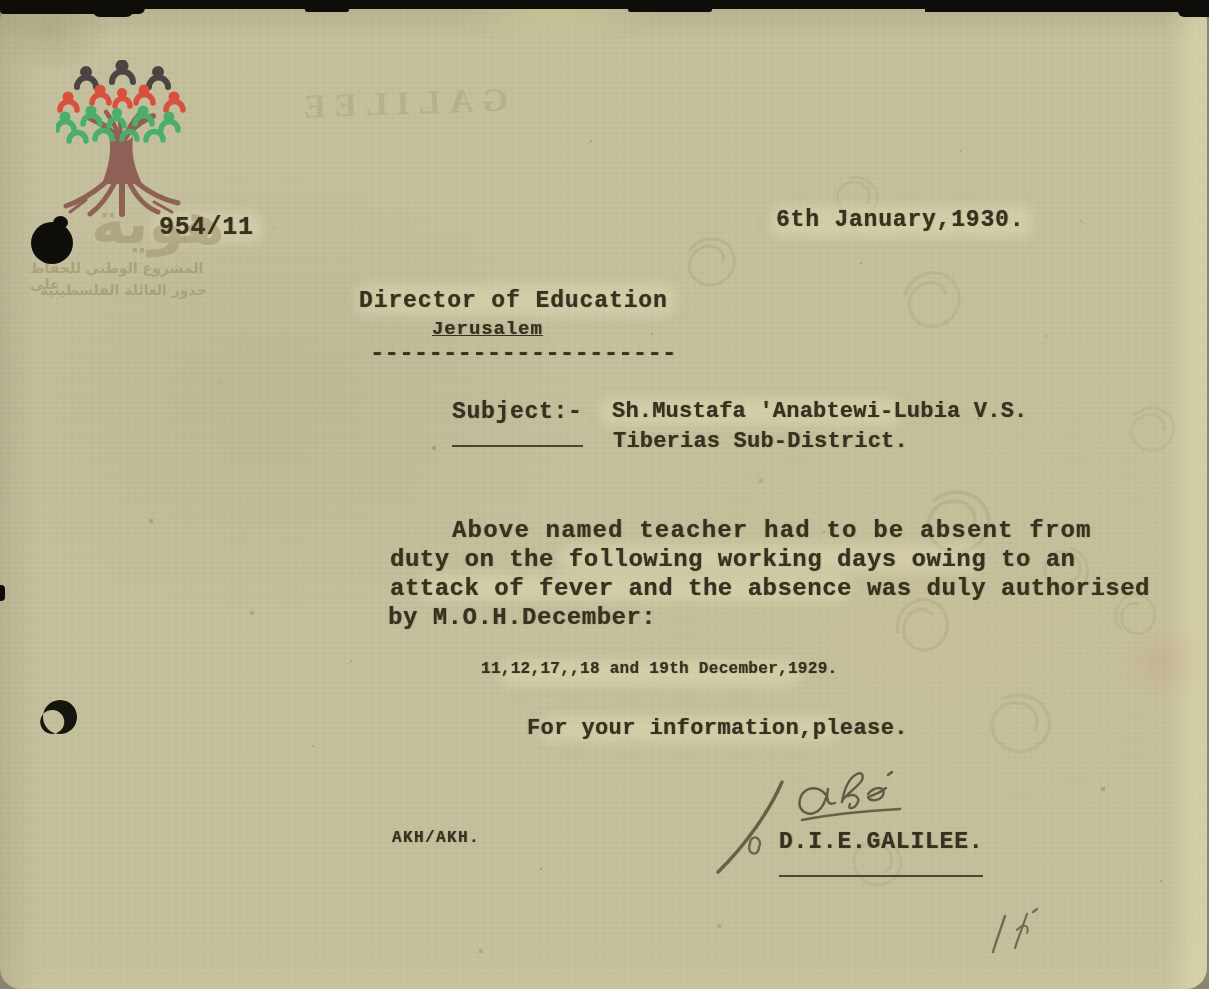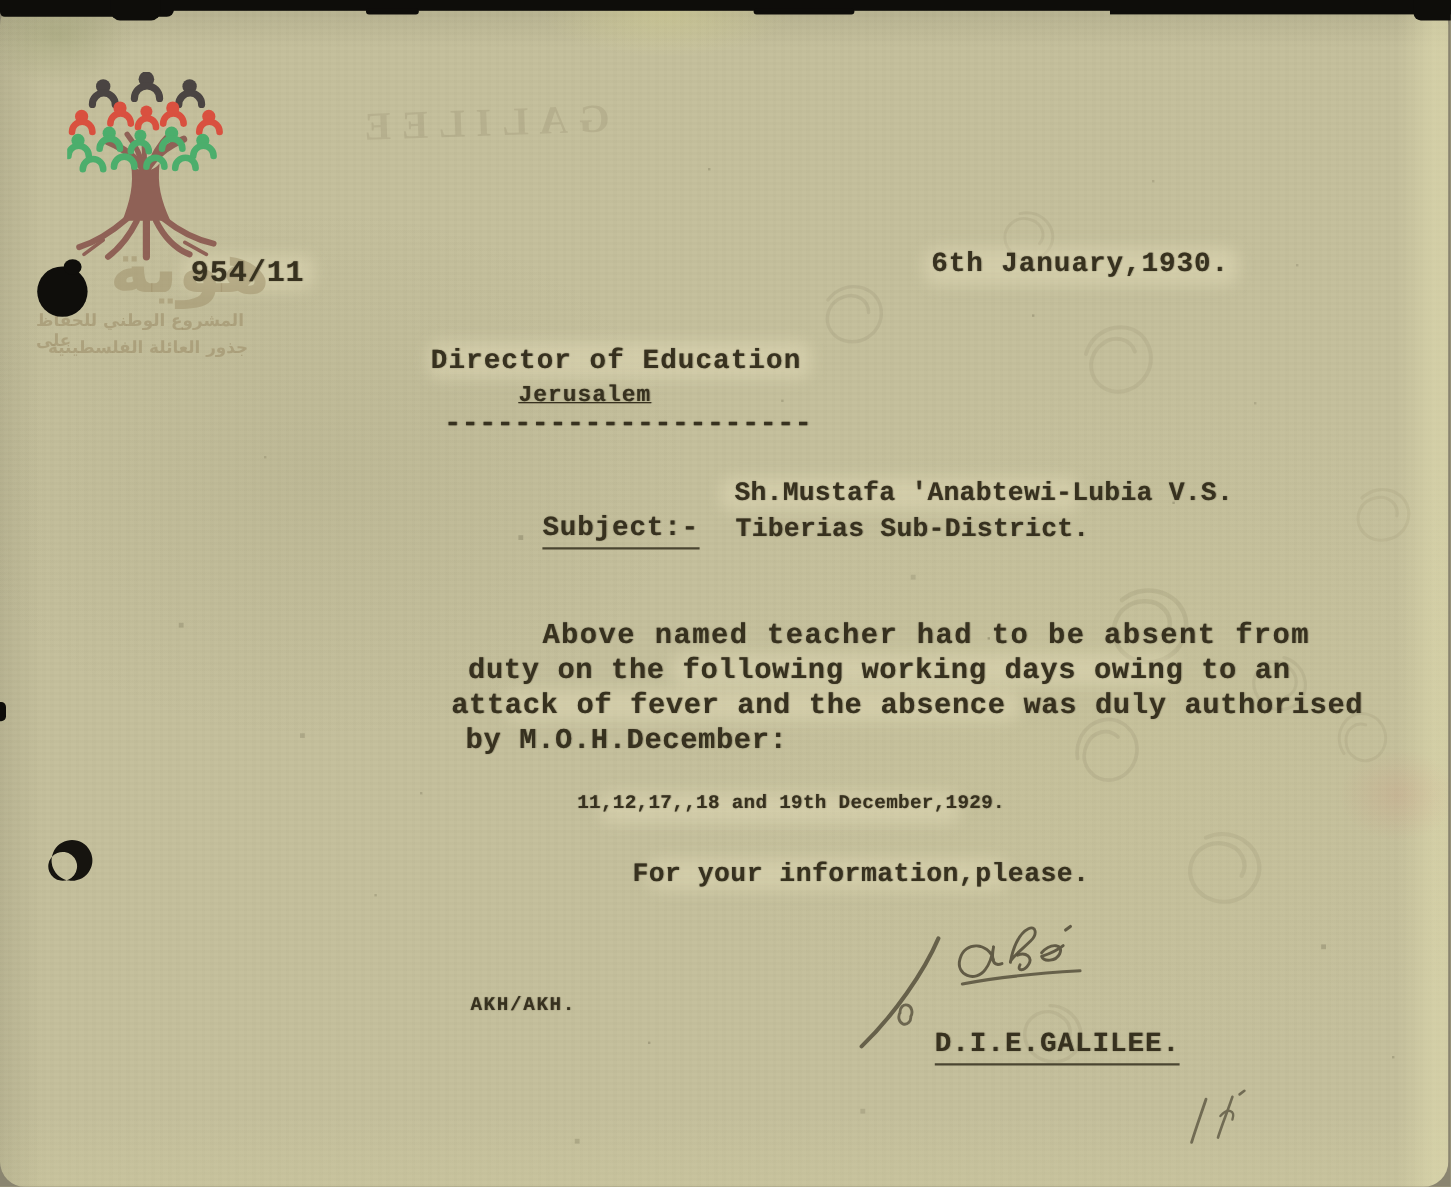--- a/index.html
+++ b/index.html
@@ -52,21 +52,21 @@
   .wm-title{
     position:absolute;left:58px;top:192px;width:200px;text-align:center;
     font-family:"DejaVu Sans",sans-serif;font-weight:bold;font-size:58px;line-height:62px;
     color:rgba(160,146,108,.55);
   }
   .wm-caption{
     position:absolute;width:190px;text-align:left;
     font-family:"DejaVu Sans",sans-serif;font-weight:bold;font-size:14px;
     color:rgba(158,144,106,.62);
   }
-  .underline{border-bottom:2px solid rgba(53,48,31,.85);padding-bottom:3px;margin-top:28px;}
+  .underline{border-bottom:2px solid rgba(53,48,31,.85);padding-bottom:20px;}
   svg{position:absolute;}
   .sig-stroke{stroke:#56503c;fill:none;stroke-linecap:round;stroke-linejoin:round;}
 </style>
 </head>
 <body>
 
 <div class="paper">
 
   <div class="ghost-text">GALILEE</div>
 
@@ -181,21 +181,21 @@
   <div class="tw" style="left:359px;top:288px;font-size:23px;letter-spacing:.9px;">Director of Education</div>
   <div class="tw" style="left:432px;top:318px;font-size:19px;letter-spacing:.9px;text-decoration:underline;">Jerusalem</div>
   <div class="tw" style="left:370px;top:340px;font-size:24px;letter-spacing:.2px;">---------------------</div>
 
   <div class="tw underline" style="left:452px;top:399px;font-size:23px;letter-spacing:.7px;">Subject:-</div>
   <div class="tw" style="left:613px;top:429px;font-size:22px;letter-spacing:.2px;">Tiberias Sub-District.</div>
   <div class="tw" style="left:612px;top:399px;font-size:22px;letter-spacing:.2px;">Sh.Mustafa 'Anabtewi-Lubia V.S.</div>
 
   <div class="tw" style="left:452px;top:517px;font-size:24px;letter-spacing:1.2px;">Above named teacher had to be absent from</div>
   <div class="tw" style="left:390px;top:546px;font-size:24px;letter-spacing:.5px;">duty on the following working days owing to an</div>
-  <div class="tw" style="left:376px;top:575px;font-size:24px;letter-spacing:.5px;">attack of fever and the absence was duly authorised</div>
+  <div class="tw" style="left:390px;top:575px;font-size:24px;letter-spacing:.5px;">attack of fever and the absence was duly authorised</div>
   <div class="tw" style="left:388px;top:604px;font-size:24px;letter-spacing:.5px;">by M.O.H.December:</div>
 
   <div class="tw" style="left:481px;top:660px;font-size:16px;letter-spacing:.3px;">11,12,17,,18 and 19th December,1929.</div>
   <div class="tw" style="left:527px;top:716px;font-size:22px;letter-spacing:.4px;">For your information,please.</div>
 
   <div class="tw" style="left:392px;top:829px;font-size:16px;letter-spacing:1.4px;">AKH/AKH.</div>
   <div class="tw underline" style="left:779px;top:829px;font-size:23px;letter-spacing:.8px;">D.I.E.GALILEE.</div>
 
   <svg style="left:690px;top:760px;" width="330" height="120" viewBox="0 0 330 120">
     <g class="sig-stroke">

